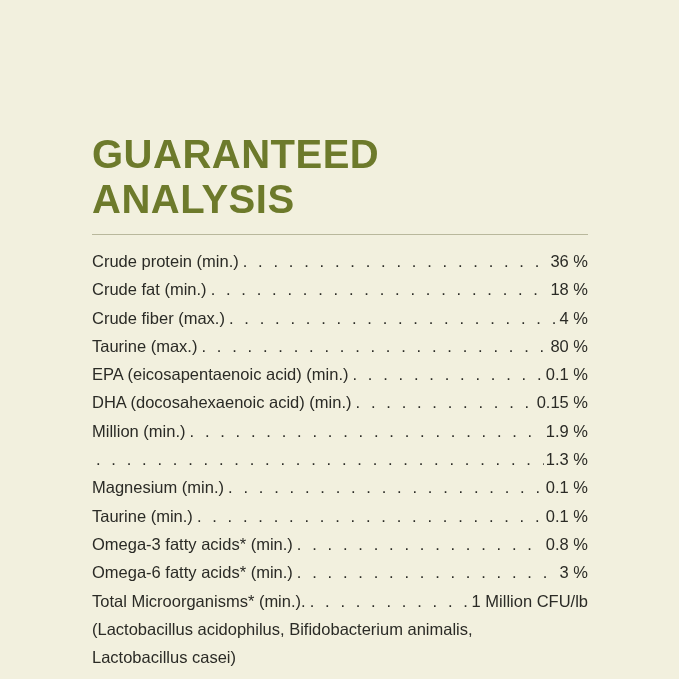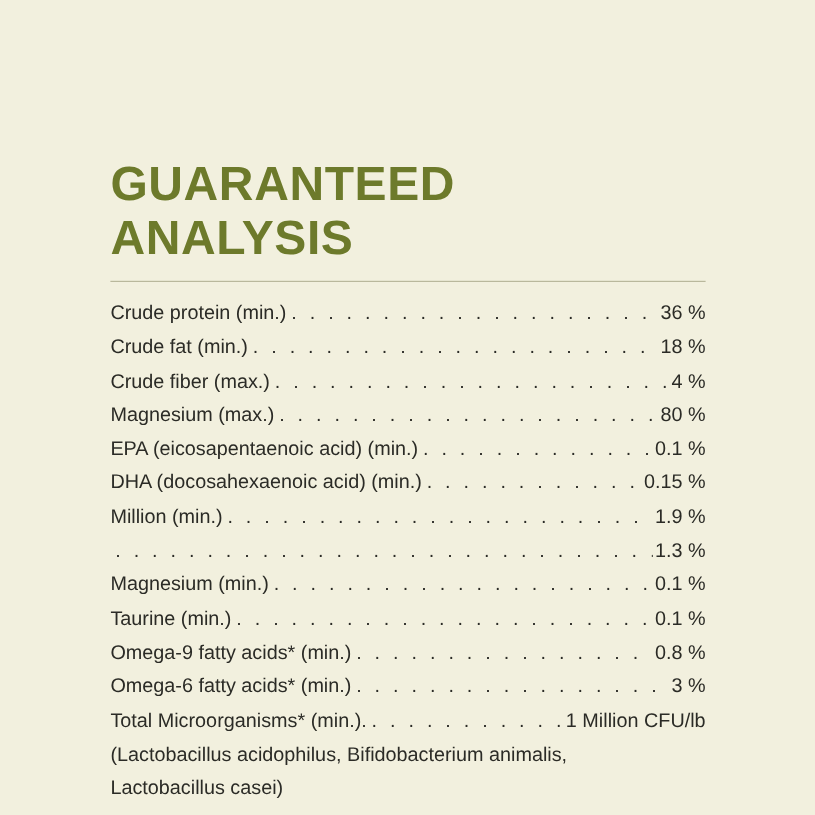--- a/index.html
+++ b/index.html
@@ -84,21 +84,21 @@
         <span class="label">Crude fat (min.)</span>
         <span class="dots">. . . . . . . . . . . . . . . . . . . . . . . . . . . . . . . . . . . . . . . . . . . . . . . . . . .</span>
         <span class="value">18 %</span>
       </div>
       <div class="row">
         <span class="label">Crude fiber (max.)</span>
         <span class="dots">. . . . . . . . . . . . . . . . . . . . . . . . . . . . . . . . . . . . . . . . . . . . . . . . . . .</span>
         <span class="value">4 %</span>
       </div>
       <div class="row">
-        <span class="label">Magnesium (max.)</span>
+        <span class="label">Taurine (max.)</span>
         <span class="dots">. . . . . . . . . . . . . . . . . . . . . . . . . . . . . . . . . . . . . . . . . . . . . . . . . . .</span>
         <span class="value">80 %</span>
       </div>
       <div class="row">
         <span class="label">EPA (eicosapentaenoic acid) (min.)</span>
         <span class="dots">. . . . . . . . . . . . . . . . . . . . . . . . . . . . . . . . . . . . . . . . . . . . . . . . . . .</span>
         <span class="value">0.1 %</span>
       </div>
       <div class="row">
         <span class="label">DHA (docosahexaenoic acid) (min.)</span>
@@ -118,21 +118,21 @@
         <span class="label">Magnesium (min.)</span>
         <span class="dots">. . . . . . . . . . . . . . . . . . . . . . . . . . . . . . . . . . . . . . . . . . . . . . . . . . .</span>
         <span class="value">0.1 %</span>
       </div>
       <div class="row">
         <span class="label">Taurine (min.)</span>
         <span class="dots">. . . . . . . . . . . . . . . . . . . . . . . . . . . . . . . . . . . . . . . . . . . . . . . . . . .</span>
         <span class="value">0.1 %</span>
       </div>
       <div class="row">
-        <span class="label">Omega-9 fatty acids* (min.)</span>
+        <span class="label">Omega-3 fatty acids* (min.)</span>
         <span class="dots">. . . . . . . . . . . . . . . . . . . . . . . . . . . . . . . . . . . . . . . . . . . . . . . . . . .</span>
         <span class="value">0.8 %</span>
       </div>
       <div class="row">
         <span class="label">Omega-6 fatty acids* (min.)</span>
         <span class="dots">. . . . . . . . . . . . . . . . . . . . . . . . . . . . . . . . . . . . . . . . . . . . . . . . . . .</span>
         <span class="value">3 %</span>
       </div>
       <div class="row">
         <span class="label">Total Microorganisms* (min.).</span>

